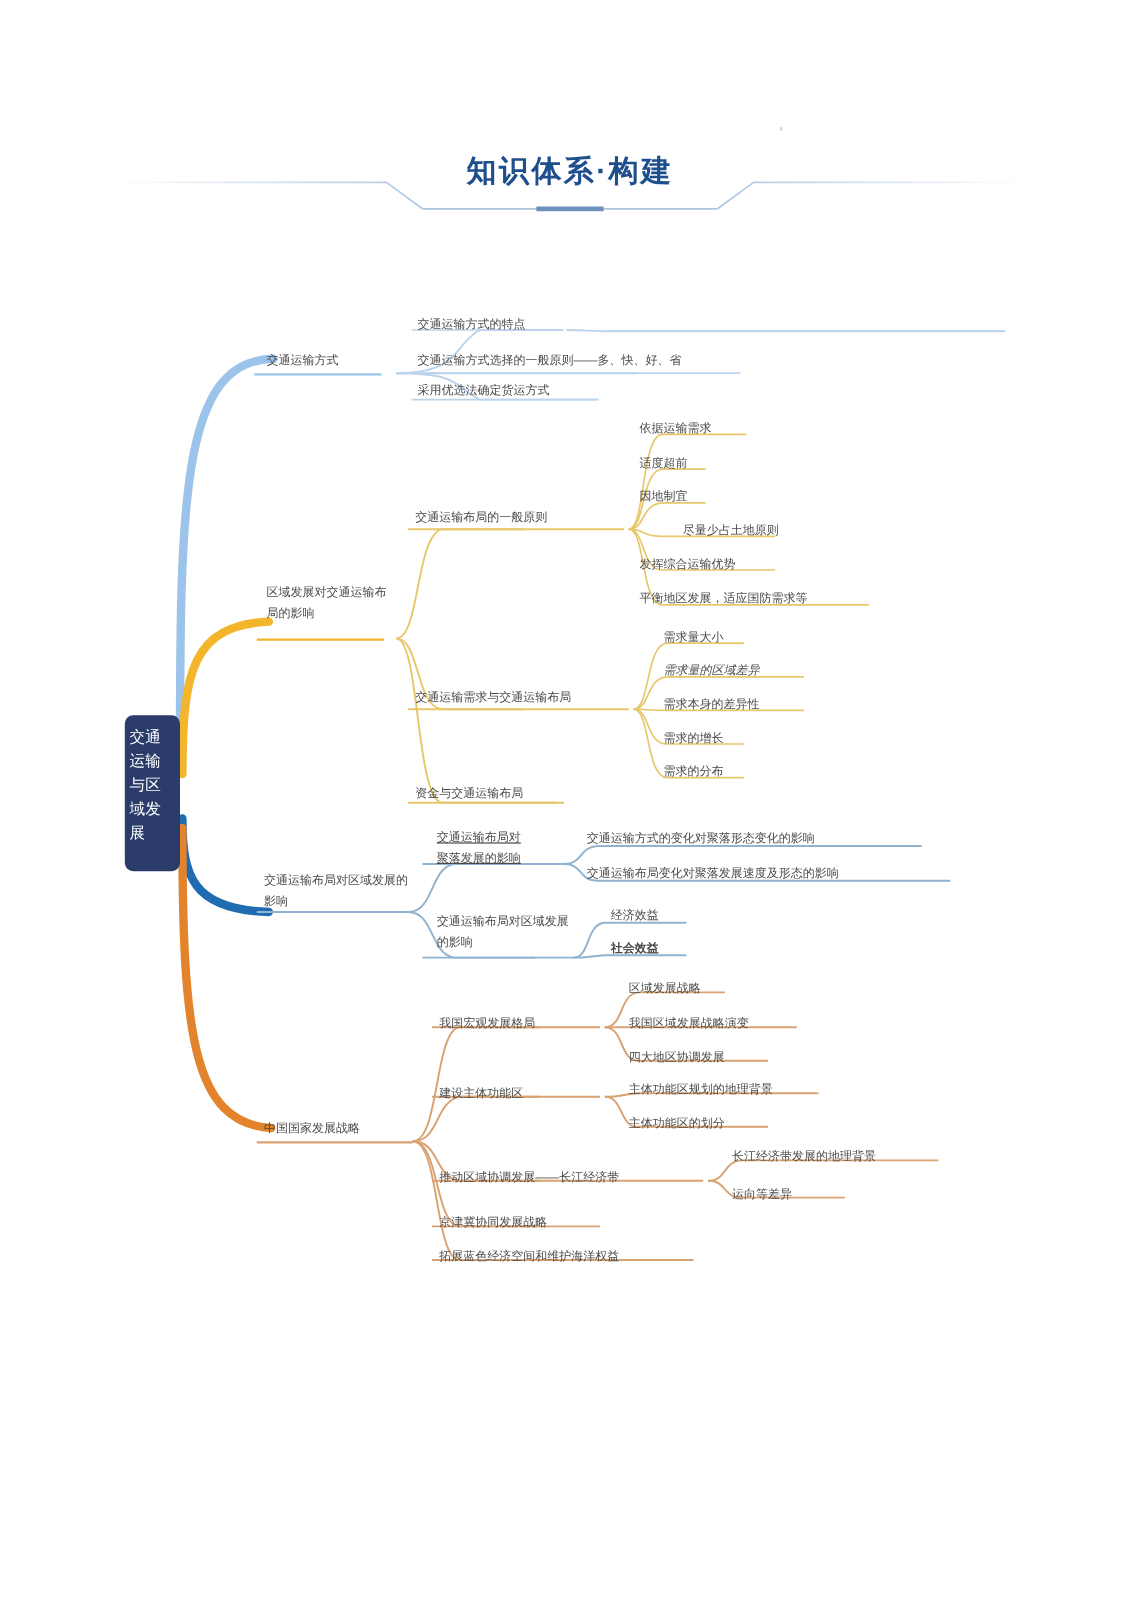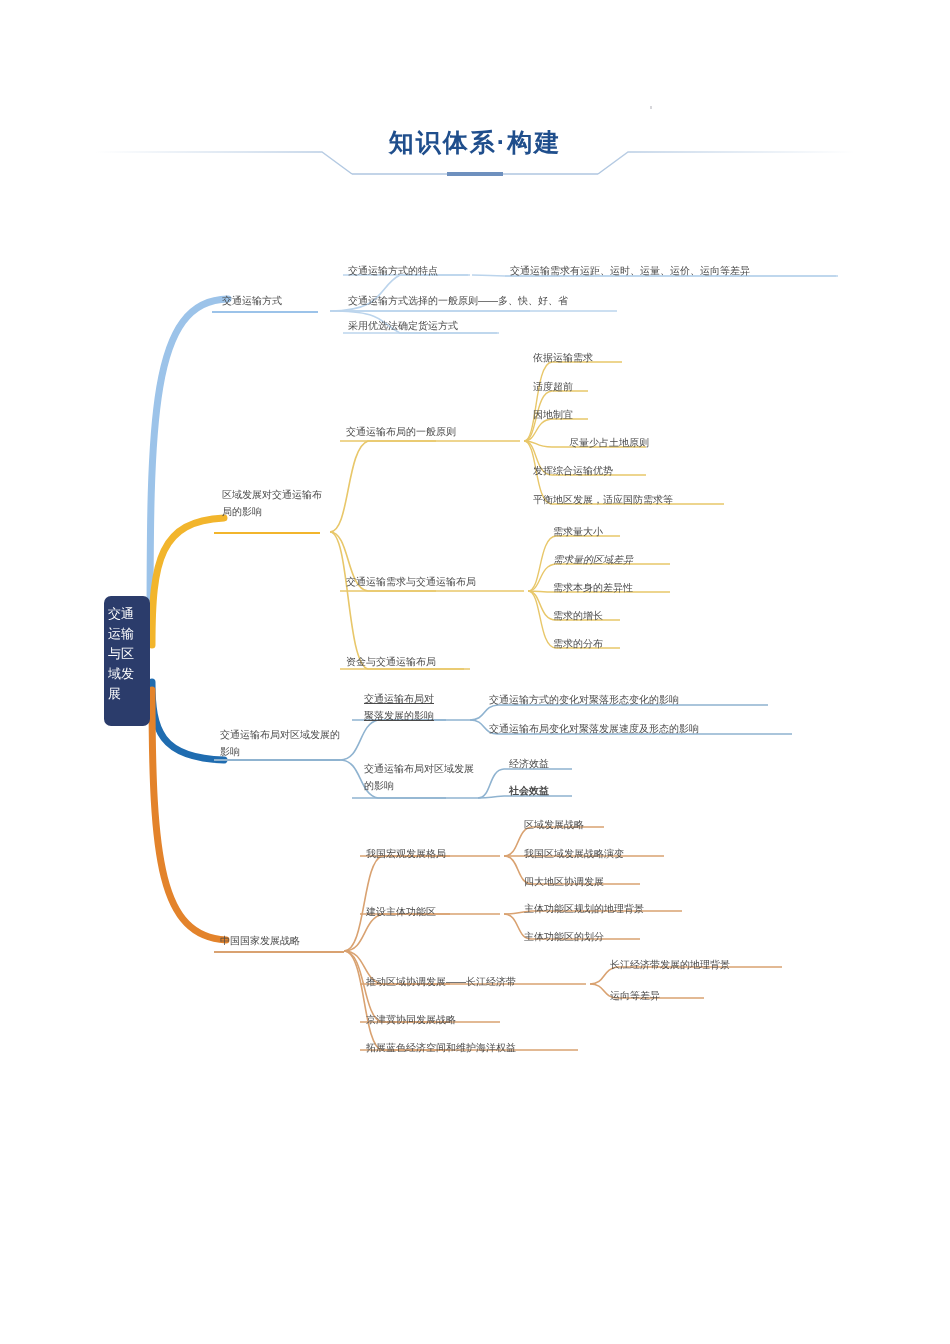--- a/index.html
+++ b/index.html
@@ -202,21 +202,20 @@
       <path d="M505,276 L838,276" fill="none" stroke="#BBD4EC" stroke-width="1.4"></path>
       <path d="M343,275 L470,275" fill="none" stroke="#BBD4EC" stroke-width="1.4"></path>
       <path d="M343,311 L617,311" fill="none" stroke="#BBD4EC" stroke-width="1.4"></path>
       <path d="M343,333 L499,333" fill="none" stroke="#BBD4EC" stroke-width="1.4"></path>
     </svg>
 
     <div id="root-node">交通运输与区域发展</div>
 
     <div class="node" style="left:220px;top:292px;">交通运输方式</div>
     <div class="node" style="left:346px;top:262px;">交通运输方式的特点</div>
-    <div class="node" style="left:508px;top:262px;">交通运输需求有运距、运时、运量、运价、运向等差异</div>
     <div class="node" style="left:346px;top:292px;">交通运输方式选择的一般原则——多、快、好、省</div>
     <div class="node" style="left:346px;top:317px;">采用优选法确定货运方式</div>
 
     <div class="node wrap" style="left:220px;top:486px;width:100px;">区域发展对交通运输布局的影响</div>
 
     <div class="node" style="left:344px;top:423px;">交通运输布局的一般原则</div>
     <div class="node" style="left:531px;top:349px;">依据运输需求</div>
     <div class="node" style="left:531px;top:378px;">适度超前</div>
     <div class="node" style="left:531px;top:406px;">因地制宜</div>
     <div class="node" style="left:531px;top:434px;padding-left:38px;">尽量少占土地原则</div>

